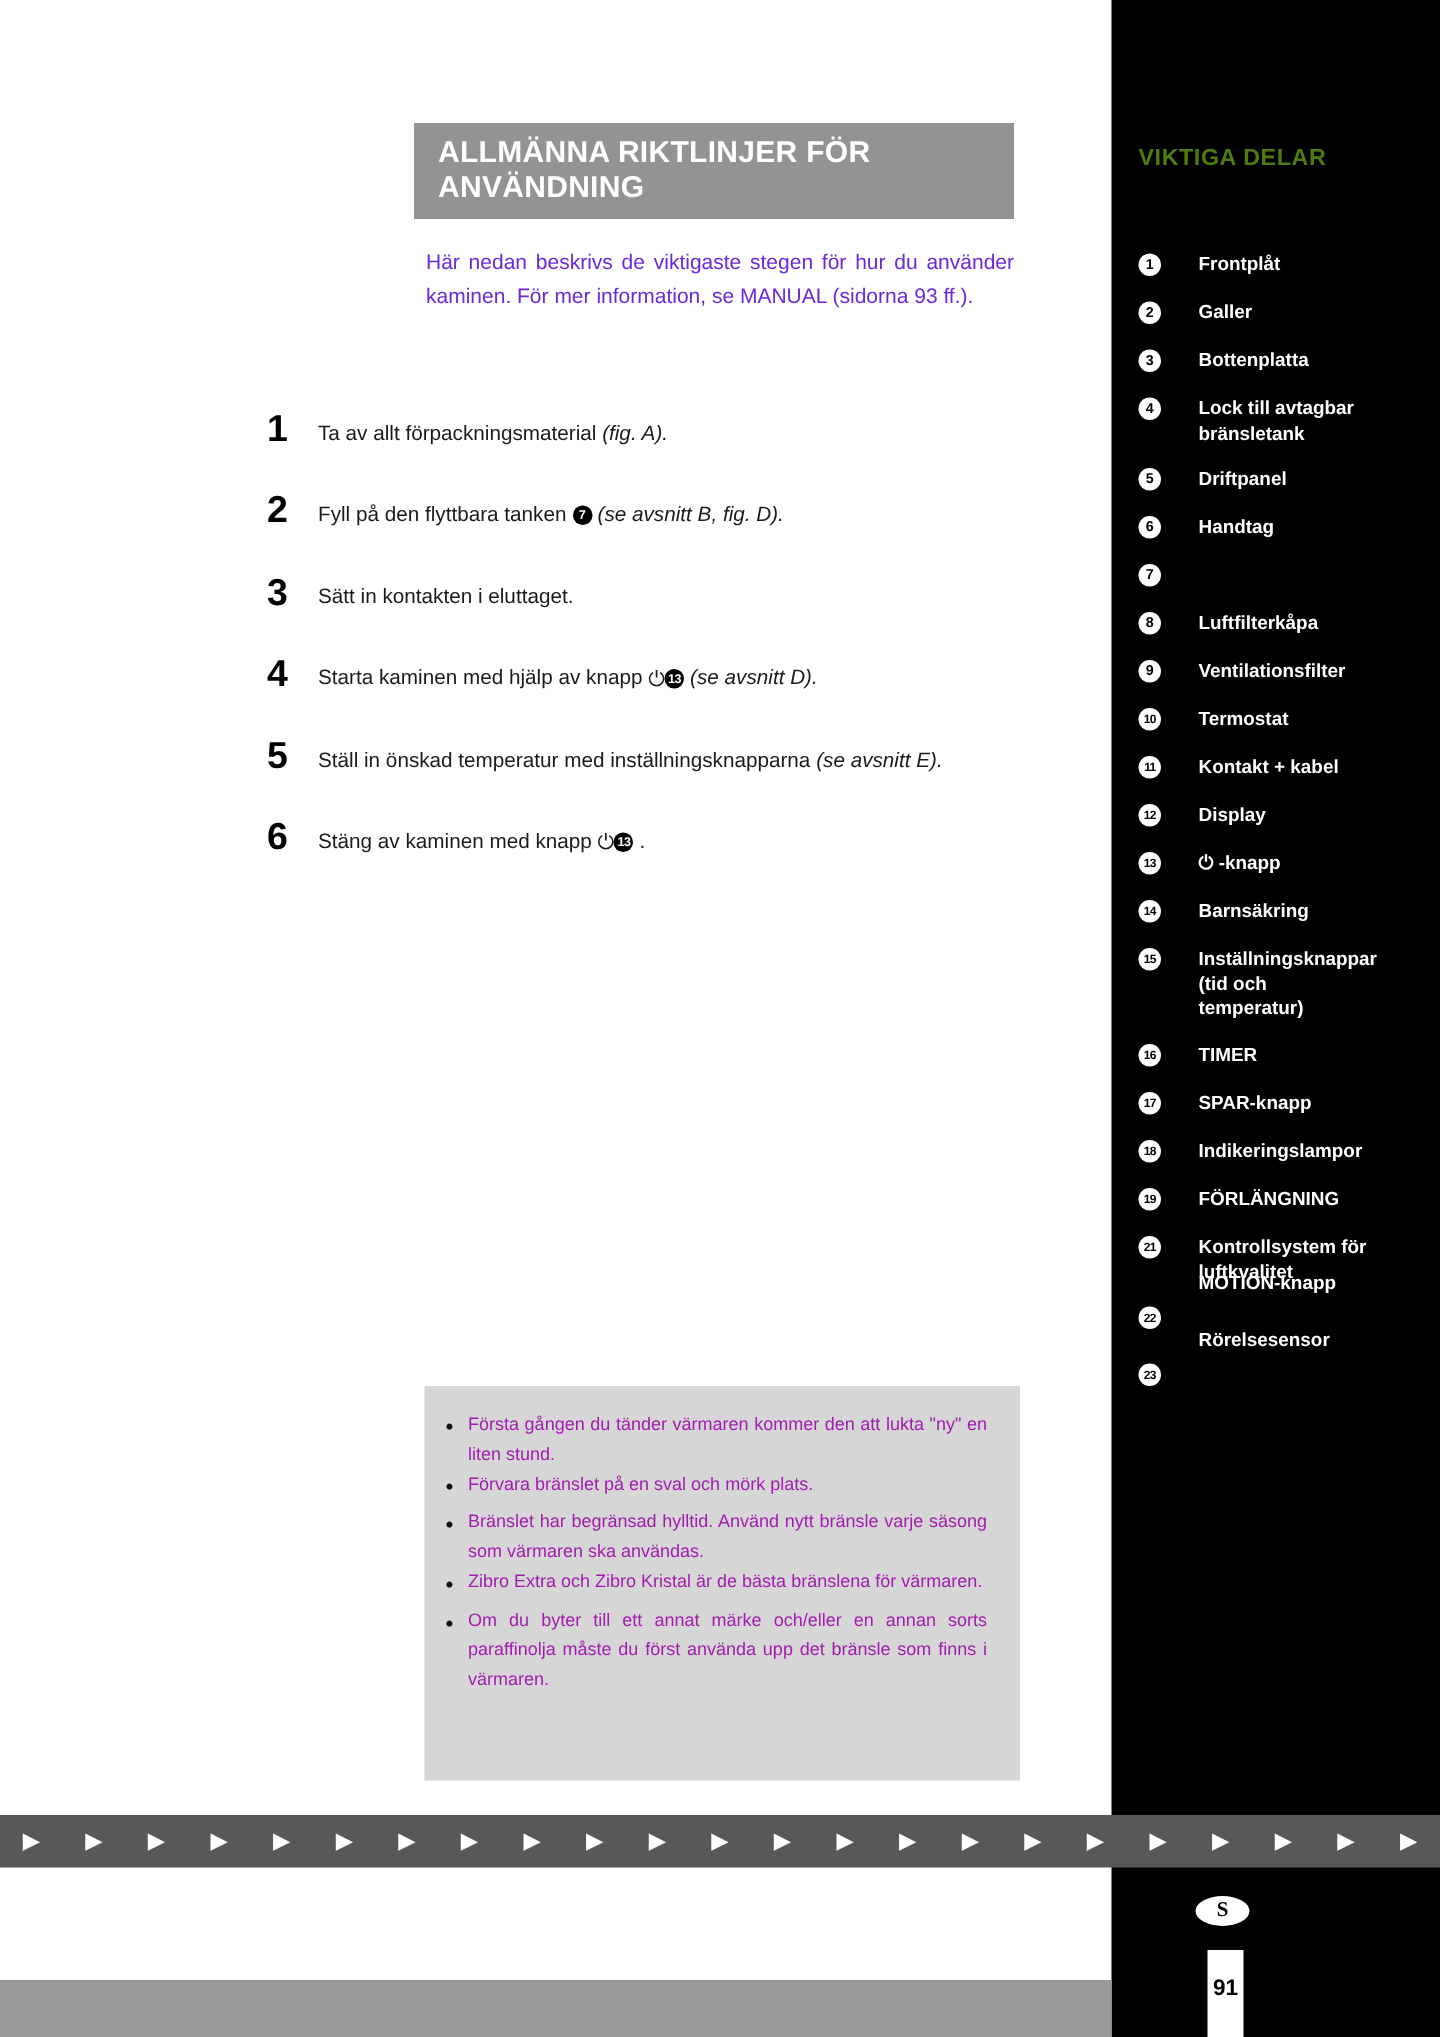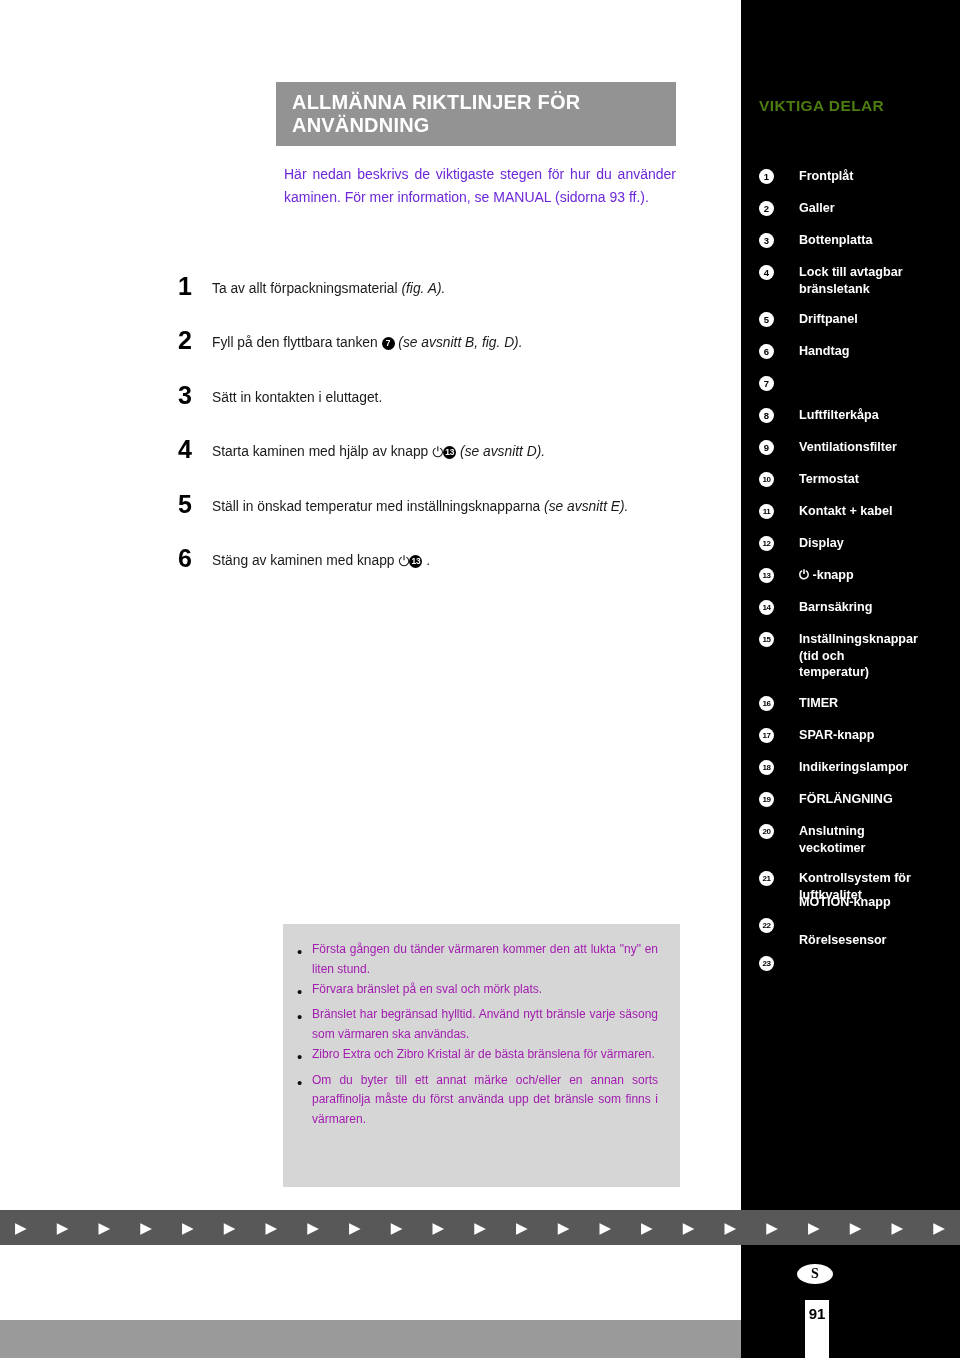--- a/index.html
+++ b/index.html
@@ -239,21 +239,21 @@
     left: 805px;
     top: 1300px;
     width: 24px;
     height: 58px;
     background: #ffffff;
     color: #000000;
     font-size: 15px;
     font-weight: bold;
     line-height: 1;
     text-align: center;
-    padding-top: 6px;
+    padding-top: 18px;
     box-sizing: border-box;
   }
 </style>
 </head>
 <body>
 
 <div id="header-banner">
   <div id="header-title">ALLMÄNNA RIKTLINJER FÖR
 ANVÄNDNING</div>
 </div>
@@ -385,25 +385,20 @@
       </div>
       <div class="part-row">
         <div class="part-num wide-num">18</div>
         <div class="part-label">Indikeringslampor</div>
       </div>
       <div class="part-row">
         <div class="part-num wide-num">19</div>
         <div class="part-label">FÖRLÄNGNING</div>
       </div>
       <div class="part-row">
-        <div class="part-num wide-num">20</div>
-        <div class="part-label">Anslutning
-veckotimer</div>
-      </div>
-      <div class="part-row">
         <div class="part-num wide-num">21</div>
         <div class="part-label">Kontrollsystem för
 luftkvalitet</div>
       </div>
       <div class="part-row offset-label">
         <div class="part-num wide-num">22</div>
         <div class="part-label">MOTION-knapp</div>
       </div>
       <div class="part-row offset-label">
         <div class="part-num wide-num">23</div>

